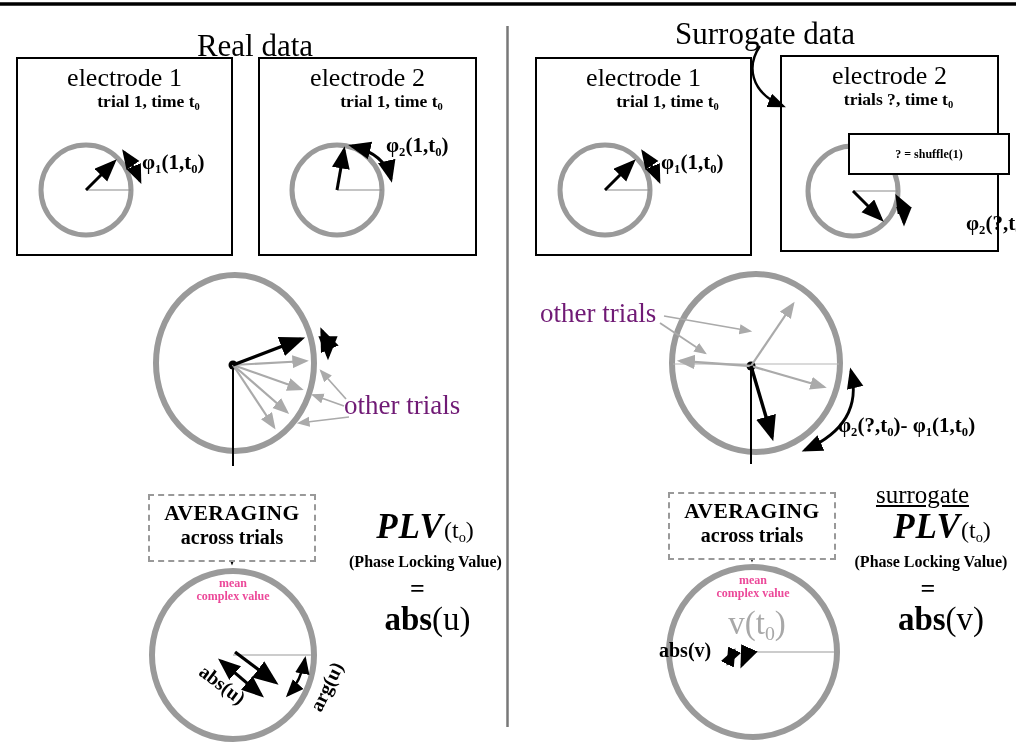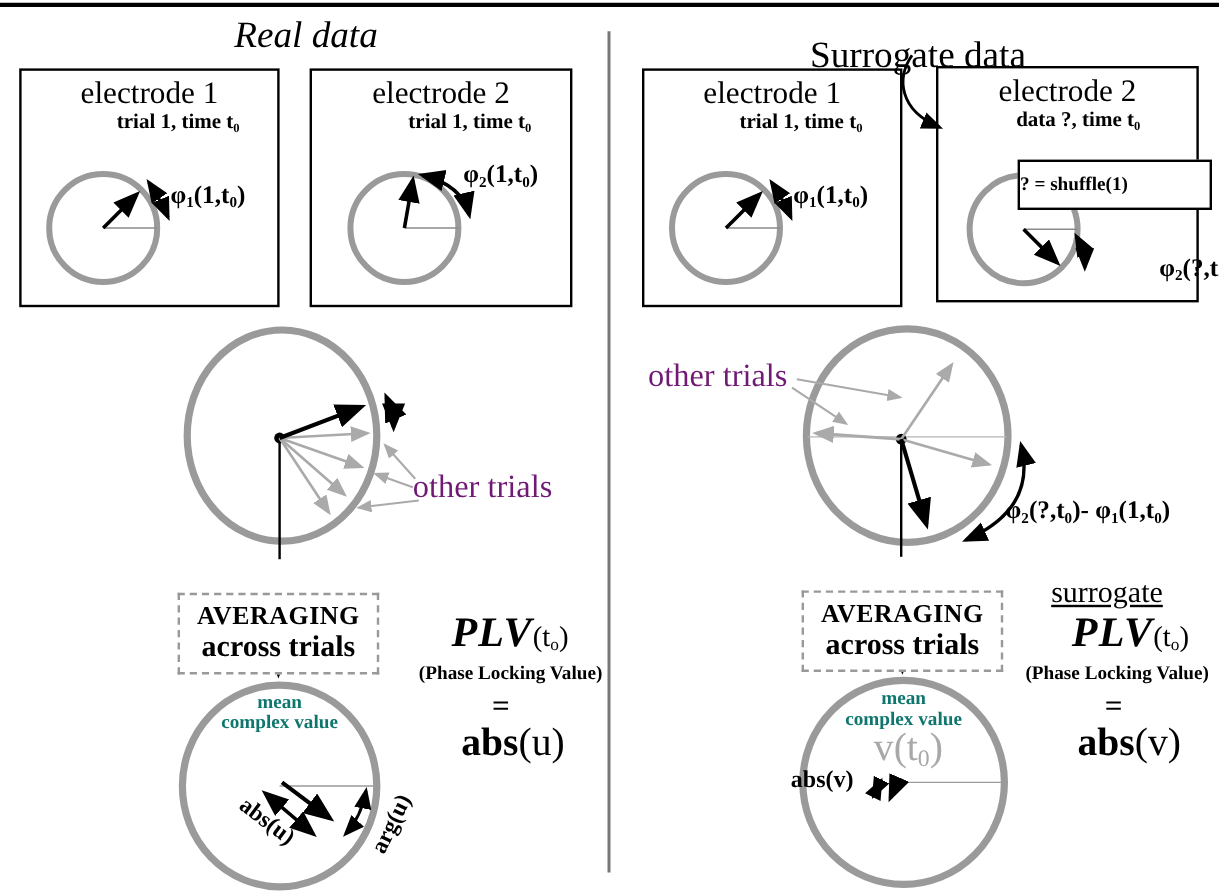--- a/index.html
+++ b/index.html
@@ -6,27 +6,27 @@
   #page{position:relative;width:1016px;height:743px;background:#fff;overflow:hidden;
         font-family:"Liberation Serif","DejaVu Serif",serif;color:#000;}
   #gfx{position:absolute;left:0;top:0;z-index:0;}
   .ov{position:absolute;z-index:1;}
   .center{text-align:center;}
   .title{font-size:31px;}
   .ebox{border:2.5px solid #000;background:transparent;}
   .ebox-title{font-size:26px;text-align:center;margin-top:5px;line-height:1.05;}
   .ebox-trial{font-size:17.5px;font-weight:bold;text-align:center;line-height:1.2;padding-left:48px;}
   .lab-phi{font-weight:bold;font-size:21px;white-space:nowrap;}
-  .shufflebox{border:2.2px solid #000;background:#fff;font-size:16px;font-weight:bold;
-              display:flex;align-items:center;}
+  .shufflebox{border:2.2px solid #000;background:#fff;font-size:12px;font-weight:bold;
+              display:flex;align-items:center;justify-content:center;}
   .other-trials{font-size:27px;color:#701a75;white-space:nowrap;}
   .avgbox{border:2px dashed #999;background:#fff;text-align:center;padding-top:5px;box-sizing:border-box;margin-top:28px;}
   .avg1{font-size:21.5px;font-weight:bold;letter-spacing:.5px;line-height:1.15;}
-  .avg2{font-size:25px;font-weight:bold;line-height:1.1;}
-  .meantxt{font-size:16px;font-weight:bold;color:#0f766e;line-height:1.08;}
+  .avg2{font-size:20px;font-weight:bold;line-height:1.1;}
+  .meantxt{font-size:12px;font-weight:bold;color:#ec4899;line-height:1.08;}
   .uval{font-size:33px;color:#a8a8a8;white-space:nowrap;}
   .rotlab{font-size:19.5px;font-weight:bold;white-space:nowrap;}
   .plv-name{font-weight:bold;font-style:italic;font-size:35px;letter-spacing:1px;}
   .plv-arg{font-size:24px;}
   .plv-cap{font-size:16px;font-weight:bold;white-space:nowrap;}
   .plv-eq{font-size:26px;font-weight:bold;}
   .plv-val{font-size:33px;}
   .surro{font-size:25px;text-decoration:underline;}
   .absv{font-size:20px;font-weight:bold;}
   .seg-sub{font-size:0.6em;vertical-align:-0.28em;}
@@ -121,38 +121,38 @@
     </g>
 
     <g>
       <ellipse cx="753" cy="652" rx="84" ry="85" fill="none" stroke="#9a9a9a" stroke-width="6"></ellipse>
       <line x1="753" y1="652" x2="836" y2="652" stroke="#9a9a9a" stroke-width="1.2"></line>
       <line x1="749" y1="649" x2="742" y2="665" stroke="#000" stroke-width="3" marker-end="url(#mb)"></line>
       <line x1="734" y1="651" x2="728" y2="663" stroke="#000" stroke-width="2.4" marker-start="url(#mb)" marker-end="url(#mb)"></line>
     </g>
   </svg>
 
-  <div class="ov title center" style="left:150px;top:11px;width:210px;font-style:italic;">Real data</div>
-  <div class="ov title center" style="left:645px;top:28px;width:240px;">Surrogate data</div>
+  <div class="ov title center" style="left:150px;top:28px;width:210px;">Real data</div>
+  <div class="ov title center" style="left:645px;top:16px;width:240px;">Surrogate data</div>
 
   <div class="ov ebox" style="left:16px;top:57px;width:213px;height:195px;">
     <div class="ebox-title">electrode 1</div>
     <div class="ebox-trial"><span>trial 1, time t</span><span class="seg-sub">0</span></div>
   </div>
   <div class="ov ebox" style="left:258px;top:57px;width:215px;height:195px;">
     <div class="ebox-title">electrode 2</div>
     <div class="ebox-trial"><span>trial 1, time t</span><span class="seg-sub">0</span></div>
   </div>
   <div class="ov ebox" style="left:535px;top:57px;width:213px;height:195px;">
     <div class="ebox-title">electrode 1</div>
     <div class="ebox-trial"><span>trial 1, time t</span><span class="seg-sub">0</span></div>
   </div>
   <div class="ov ebox" style="left:780px;top:55px;width:215px;height:193px;">
     <div class="ebox-title">electrode 2</div>
-    <div class="ebox-trial" style="padding-left:18px;"><span class="seg-b">data ?</span><span>, time t</span><span class="seg-sub">0</span></div>
+    <div class="ebox-trial" style="padding-left:18px;"><span class="seg-b">trials ?</span><span>, time t</span><span class="seg-sub">0</span></div>
   </div>
 
   <div class="ov shufflebox" style="left:848px;top:133px;width:158px;height:38px;">
     <span><span class="seg-b">?</span><span> = shuffle(1)</span></span>
   </div>
 
   <div class="ov lab-phi" style="left:142px;top:150px;"><span>φ</span><span class="seg-sub">1</span><span>(1,t</span><span class="seg-sub">0</span><span>)</span></div>
   <div class="ov lab-phi" style="left:386px;top:133px;"><span>φ</span><span class="seg-sub">2</span><span>(1,t</span><span class="seg-sub">0</span><span>)</span></div>
   <div class="ov lab-phi" style="left:661px;top:150px;"><span>φ</span><span class="seg-sub">1</span><span>(1,t</span><span class="seg-sub">0</span><span>)</span></div>
   <div class="ov lab-phi" style="left:966px;top:199px;margin-top:12px;"><span>φ</span><span class="seg-sub">2</span><span>(?,t</span><span class="seg-sub">0</span><span>)</span></div>

